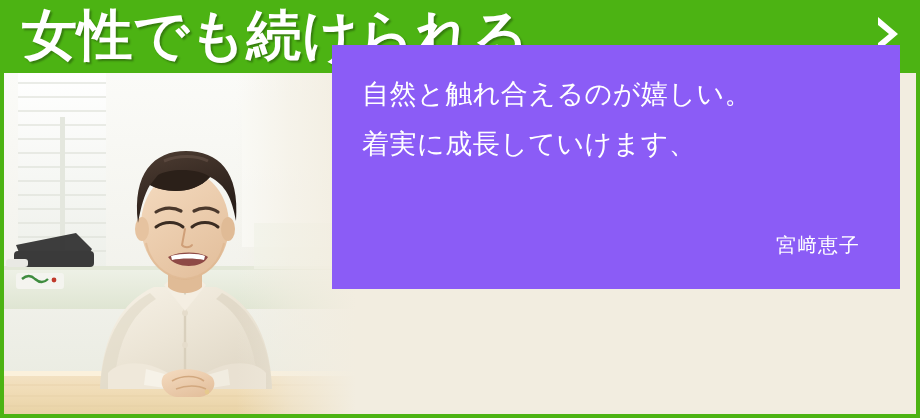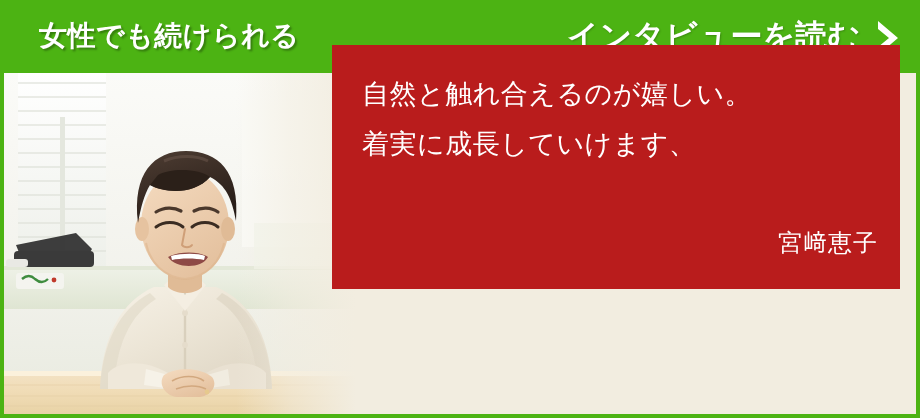--- a/index.html
+++ b/index.html
@@ -15,24 +15,23 @@
     border-bottom:4px solid #4cb313;
   }
 
   
   #header {
     position:absolute; left:-4px; top:0; width:920px; height:73px;
     background:#4cb313; overflow:hidden;
   }
   #header-title {
     position:absolute; left:22px; top:9px;
-    font-size:28px; font-weight:bold; color:#ffffff;
+    font-size:55px; font-weight:bold; color:#ffffff;
     letter-spacing:0.5px; line-height:53px; white-space:nowrap;
     text-shadow:2px 2px 2px rgba(0,0,0,0.30);
-    margin-left:17px;
   }
   #interview-link {
     position:absolute; right:18px; top:14px;
     display:flex; align-items:center; gap:14px;
     text-decoration:none; cursor:pointer;
   }
   #interview-link-label {
     font-size:32px; font-weight:bold; color:#ffffff;
     line-height:44px; white-space:nowrap;
     border-bottom:3px solid #ffffff; padding-bottom:1px;
@@ -48,43 +47,42 @@
   #photo svg { display:block; width:352px; height:341px; }
   #photo-fade {
     position:absolute; right:0; top:0; width:120px; height:341px;
     background:linear-gradient(to right, rgba(242,237,224,0) 0%, rgba(242,237,224,0.55) 45%, #f2ede0 100%);
     pointer-events:none;
   }
 
   
   #quote-card {
     position:absolute; left:328px; top:45px; width:568px; height:244px;
-    background:#b91c1c;
+    background:#8b5cf6;
   }
   #quote-text {
     position:absolute; left:30px; top:24px; width:510px;
     font-size:27px; color:#ffffff; line-height:50px;
     letter-spacing:0.5px;
   }
   .quote-line { display:block; white-space:nowrap; }
   #quote-author {
-    position:absolute; right:22px; bottom:30px;
-    font-size:24px; color:#ffffff; letter-spacing:1px; white-space:nowrap;
+    position:absolute; right:40px; bottom:30px;
+    font-size:20px; color:#ffffff; letter-spacing:1px; white-space:nowrap;
   }
 </style>
 </head>
 <body>
 
 <div id="banner">
 
   <div id="header">
     <div id="header-title">女性でも続けられる</div>
 
     <a id="interview-link" href="#">
-      <span id="interview-link-label">インタビューを読む</span>
       <svg id="chevron-right-icon" viewBox="0 0 28 40" aria-hidden="true">
         <path d="M4 3 L24 20 L4 37 L4 29 L15 20 L4 11 Z" fill="#ffffff"></path>
       </svg>
     </a>
   </div>
 
   <div id="photo">
     <svg viewBox="0 0 352 341" preserveAspectRatio="xMidYMid slice">
       <defs>
         <linearGradient id="wallG" x1="0" y1="0" x2="0" y2="1">

